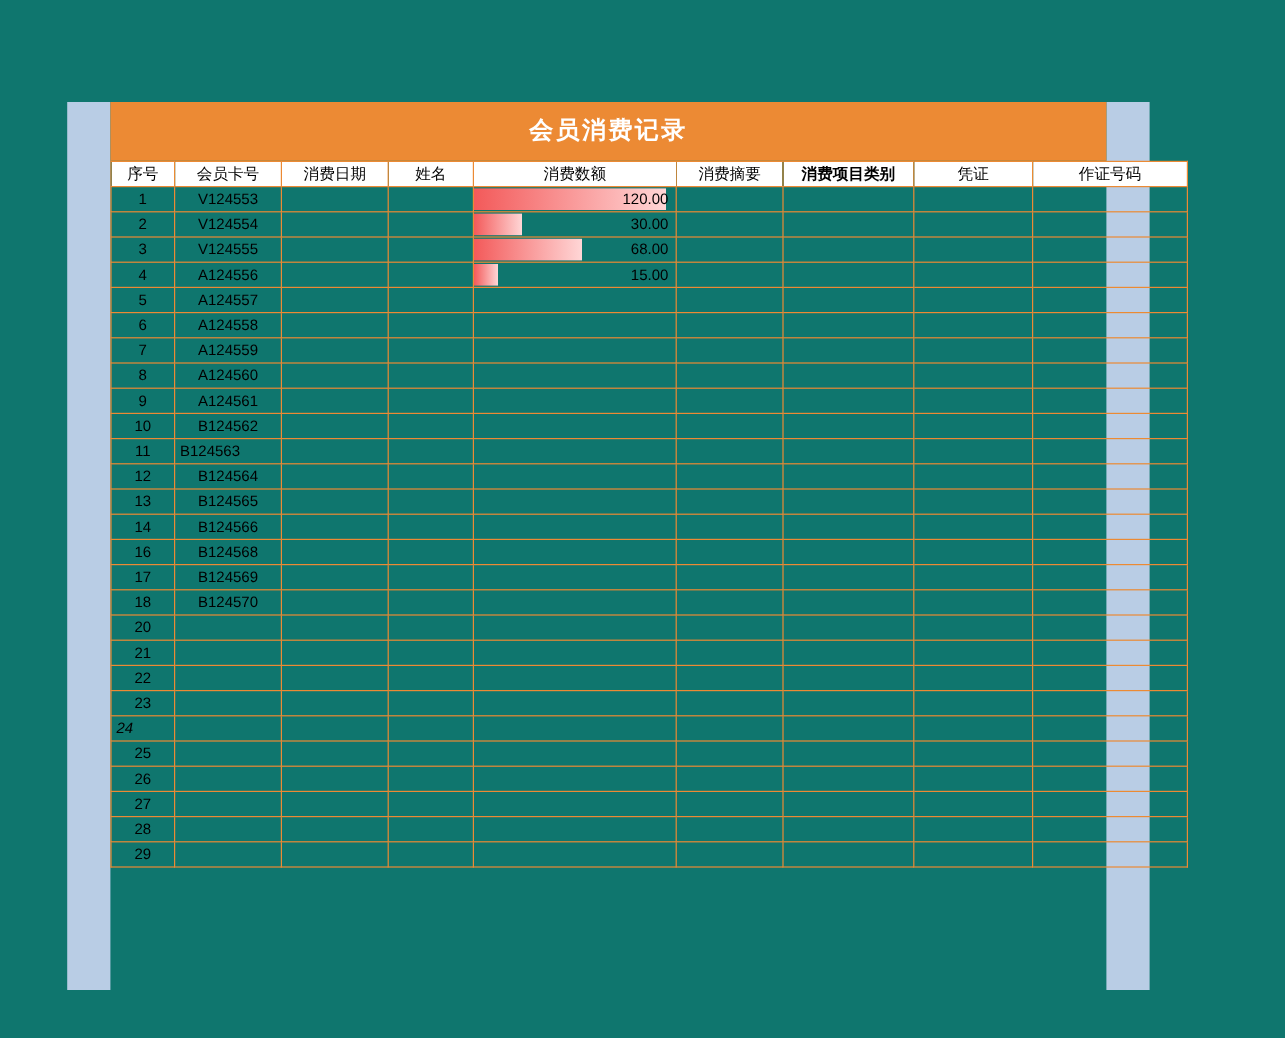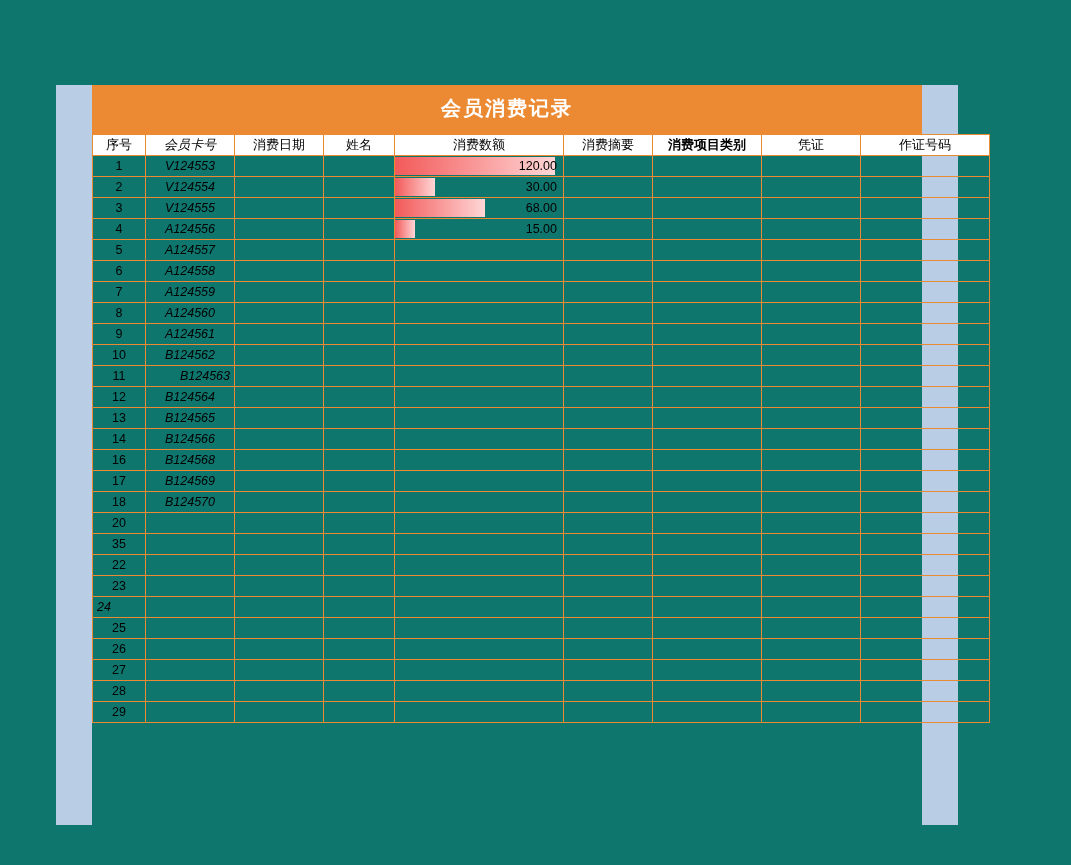--- a/index.html
+++ b/index.html
@@ -53,21 +53,21 @@
     white-space: nowrap;
   }
   th {
     background: #ffffff;
     font-weight: normal;
     text-align: center;
     font-size: 13px;
   }
   td { font-size: 12.5px; }
   .col-seq   { width: 44px;  text-align: center; }
-  .col-card  { width: 80px;  text-align: center; font-style: italic; }
+  .col-card  { width: 80px;  text-align: center; }
   .col-date  { width: 80px; }
   .col-name  { width: 62px; }
   .col-amt   { width: 168px; position: relative; padding: 0; }
   .col-sum   { width: 80px; }
   .col-cat   { width: 100px; font-weight: bold; }
   .col-vch   { width: 90px; }
   .col-vno   { width: 120px; }
   .amt-cell {
     position: relative;
     height: 100%;
@@ -238,21 +238,21 @@
             <td class="col-date"></td>
             <td class="col-name"></td>
             <td class="col-amt"></td>
             <td class="col-sum"></td>
             <td class="col-cat"></td>
             <td class="col-vch"></td>
             <td class="col-vno"></td>
           </tr>
           <tr>
             <td class="col-seq" style="text-align: center;">11</td>
-            <td class="col-card" style="text-align: right; margin-top: 32px;">B124563</td>
+            <td class="col-card" style="text-align: left; margin-top: 32px;">B124563</td>
             <td class="col-date"></td>
             <td class="col-name"></td>
             <td class="col-amt"></td>
             <td class="col-sum"></td>
             <td class="col-cat"></td>
             <td class="col-vch"></td>
             <td class="col-vno"></td>
           </tr>
           <tr>
             <td class="col-seq" style="text-align: center;">12</td>
@@ -325,21 +325,21 @@
             <td class="col-card" style="text-align: center;"></td>
             <td class="col-date"></td>
             <td class="col-name"></td>
             <td class="col-amt"></td>
             <td class="col-sum"></td>
             <td class="col-cat"></td>
             <td class="col-vch"></td>
             <td class="col-vno"></td>
           </tr>
           <tr>
-            <td class="col-seq" style="text-align: center;">35</td>
+            <td class="col-seq" style="text-align: center;">21</td>
             <td class="col-card" style="text-align: center;"></td>
             <td class="col-date"></td>
             <td class="col-name"></td>
             <td class="col-amt"></td>
             <td class="col-sum"></td>
             <td class="col-cat"></td>
             <td class="col-vch"></td>
             <td class="col-vno"></td>
           </tr>
           <tr>

